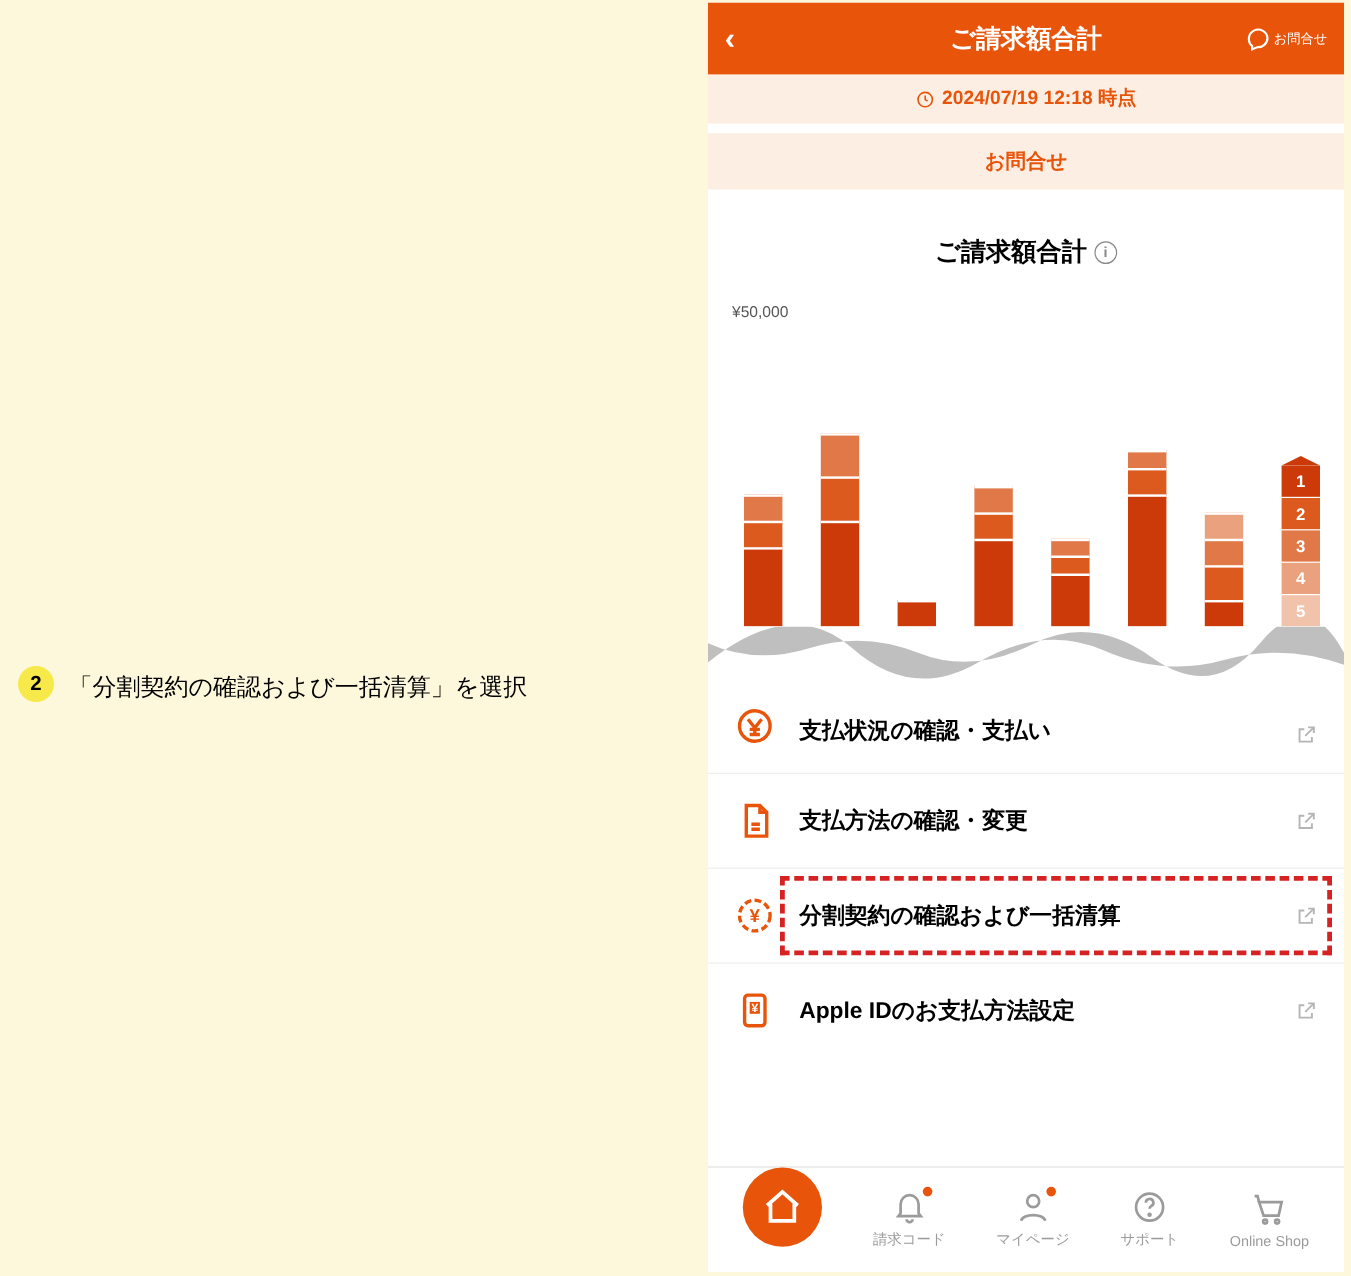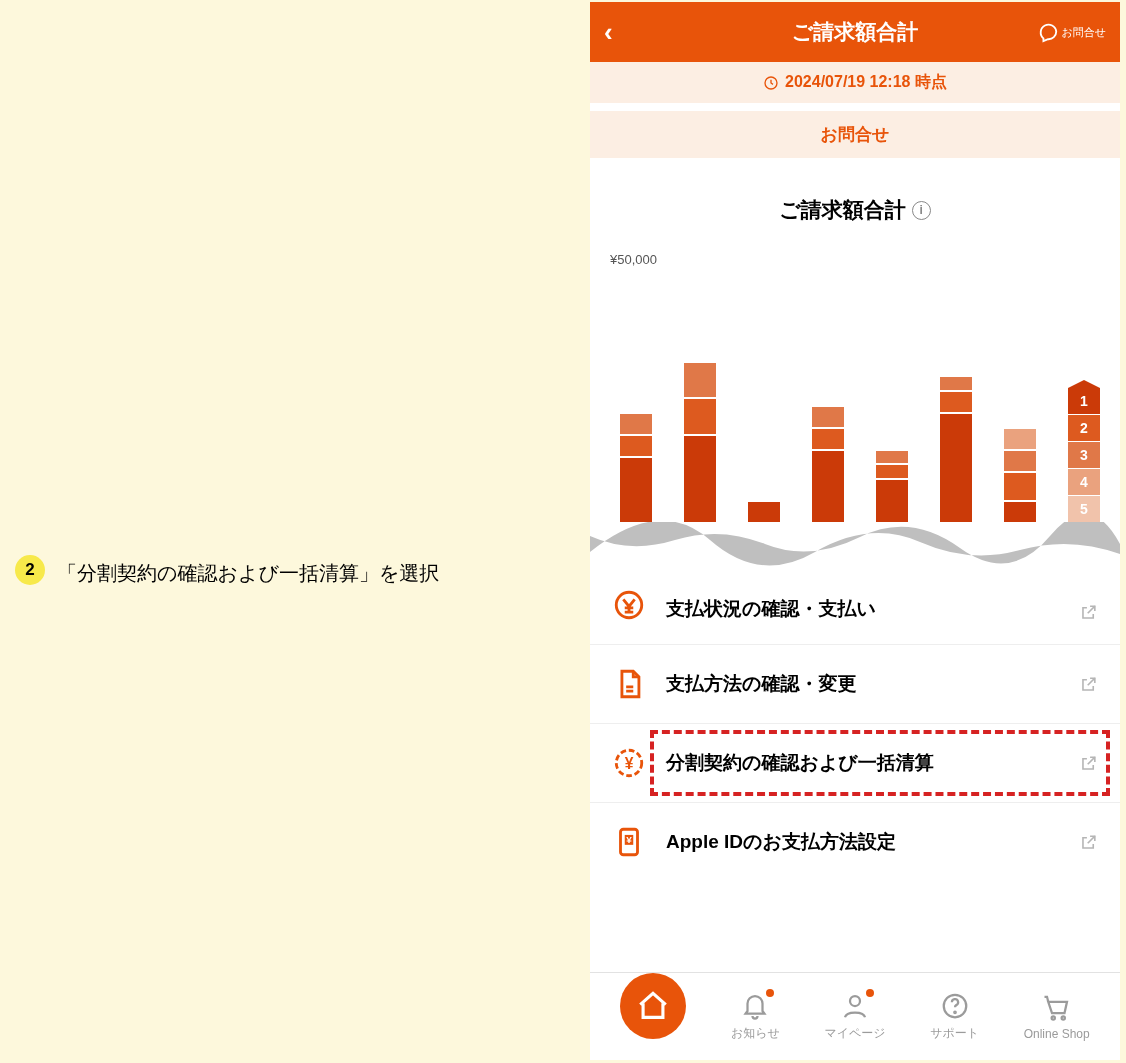--- a/index.html
+++ b/index.html
@@ -333,21 +333,21 @@
     </div>
 
   <div class="nav-item">
         <div class="nav-icon">
           <svg viewBox="0 0 24 24" fill="none" stroke="currentColor" stroke-width="1.8">
             <path d="M6 16V10a6 6 0 1 1 12 0v6l1.5 2H4.5z"></path>
             <path d="M10 20a2 2 0 0 0 4 0"></path>
           </svg>
           <div class="dot"></div>
         </div>
-        <div>お知らせ</div>
+        <div>請求コード</div>
       </div>
       <div class="nav-item">
         <div class="nav-icon">
           <svg viewBox="0 0 24 24" fill="none" stroke="currentColor" stroke-width="1.8">
             <circle cx="12" cy="8" r="4"></circle>
             <path d="M4 21c1-5 15-5 16 0"></path>
           </svg>
           <div class="dot"></div>
         </div>
         <div>マイページ</div>

